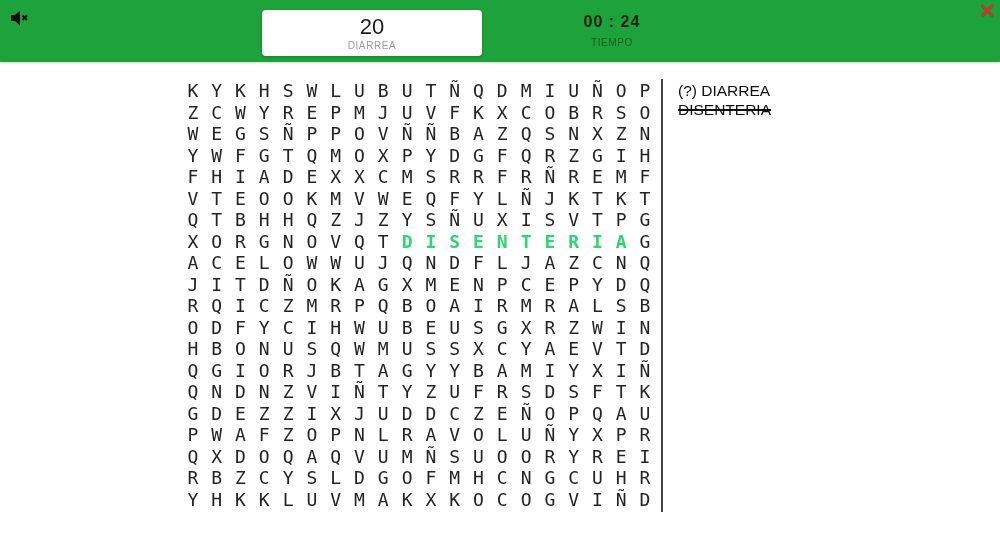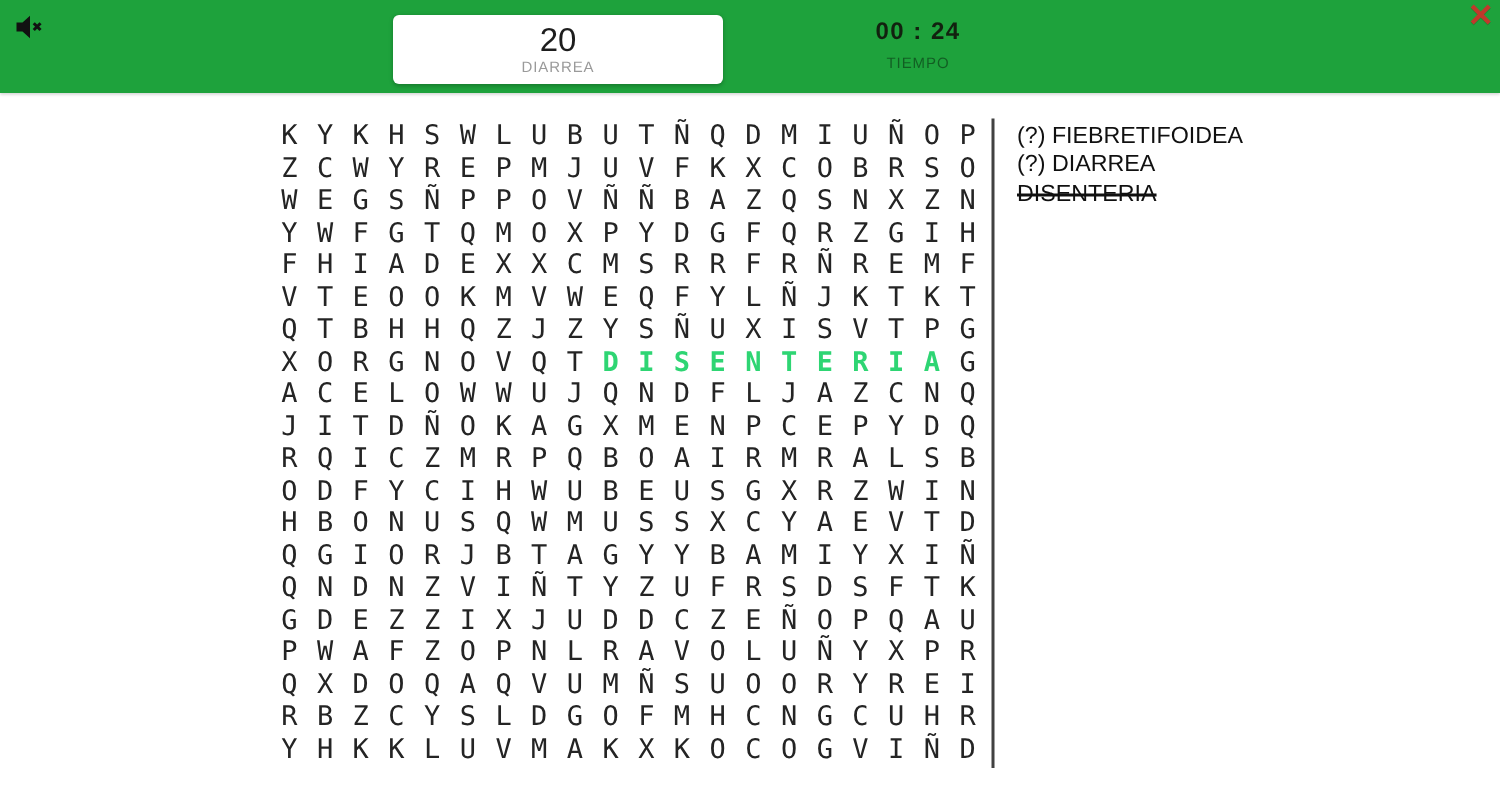--- a/index.html
+++ b/index.html
@@ -507,18 +507,17 @@
         <span class="cell">V</span>
         <span class="cell">I</span>
         <span class="cell">Ñ</span>
         <span class="cell">D</span>
       </div>
     </div>
 
   <div class="divider"></div>
 
   <div class="words">
-      <div class="word"><span class="hint">(?) </span><span>FIEBRETIFOIDEA</span></div>
       <div class="word"><span class="hint">(?) </span><span>DIARREA</span></div>
       <div class="word found"><span>DISENTERIA</span></div>
     </div>
 
 </div>
 
 </body></html>

